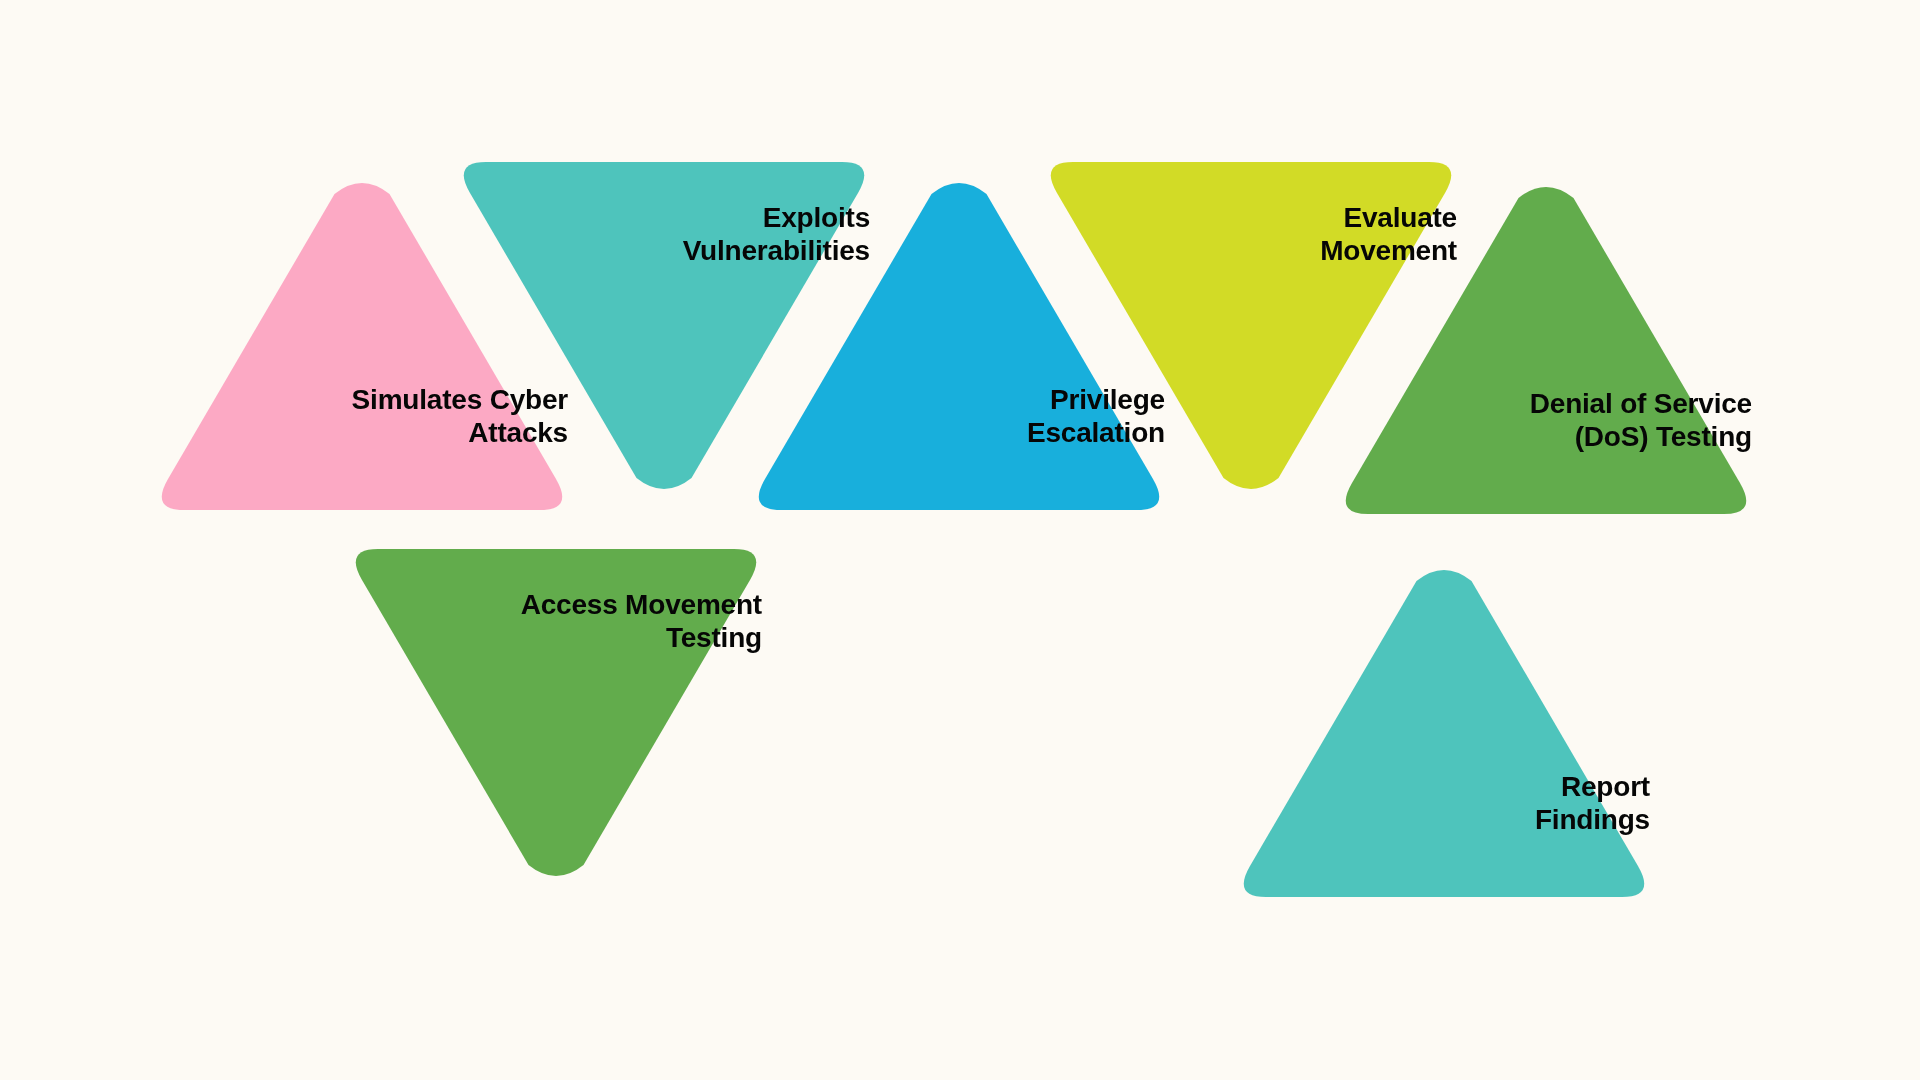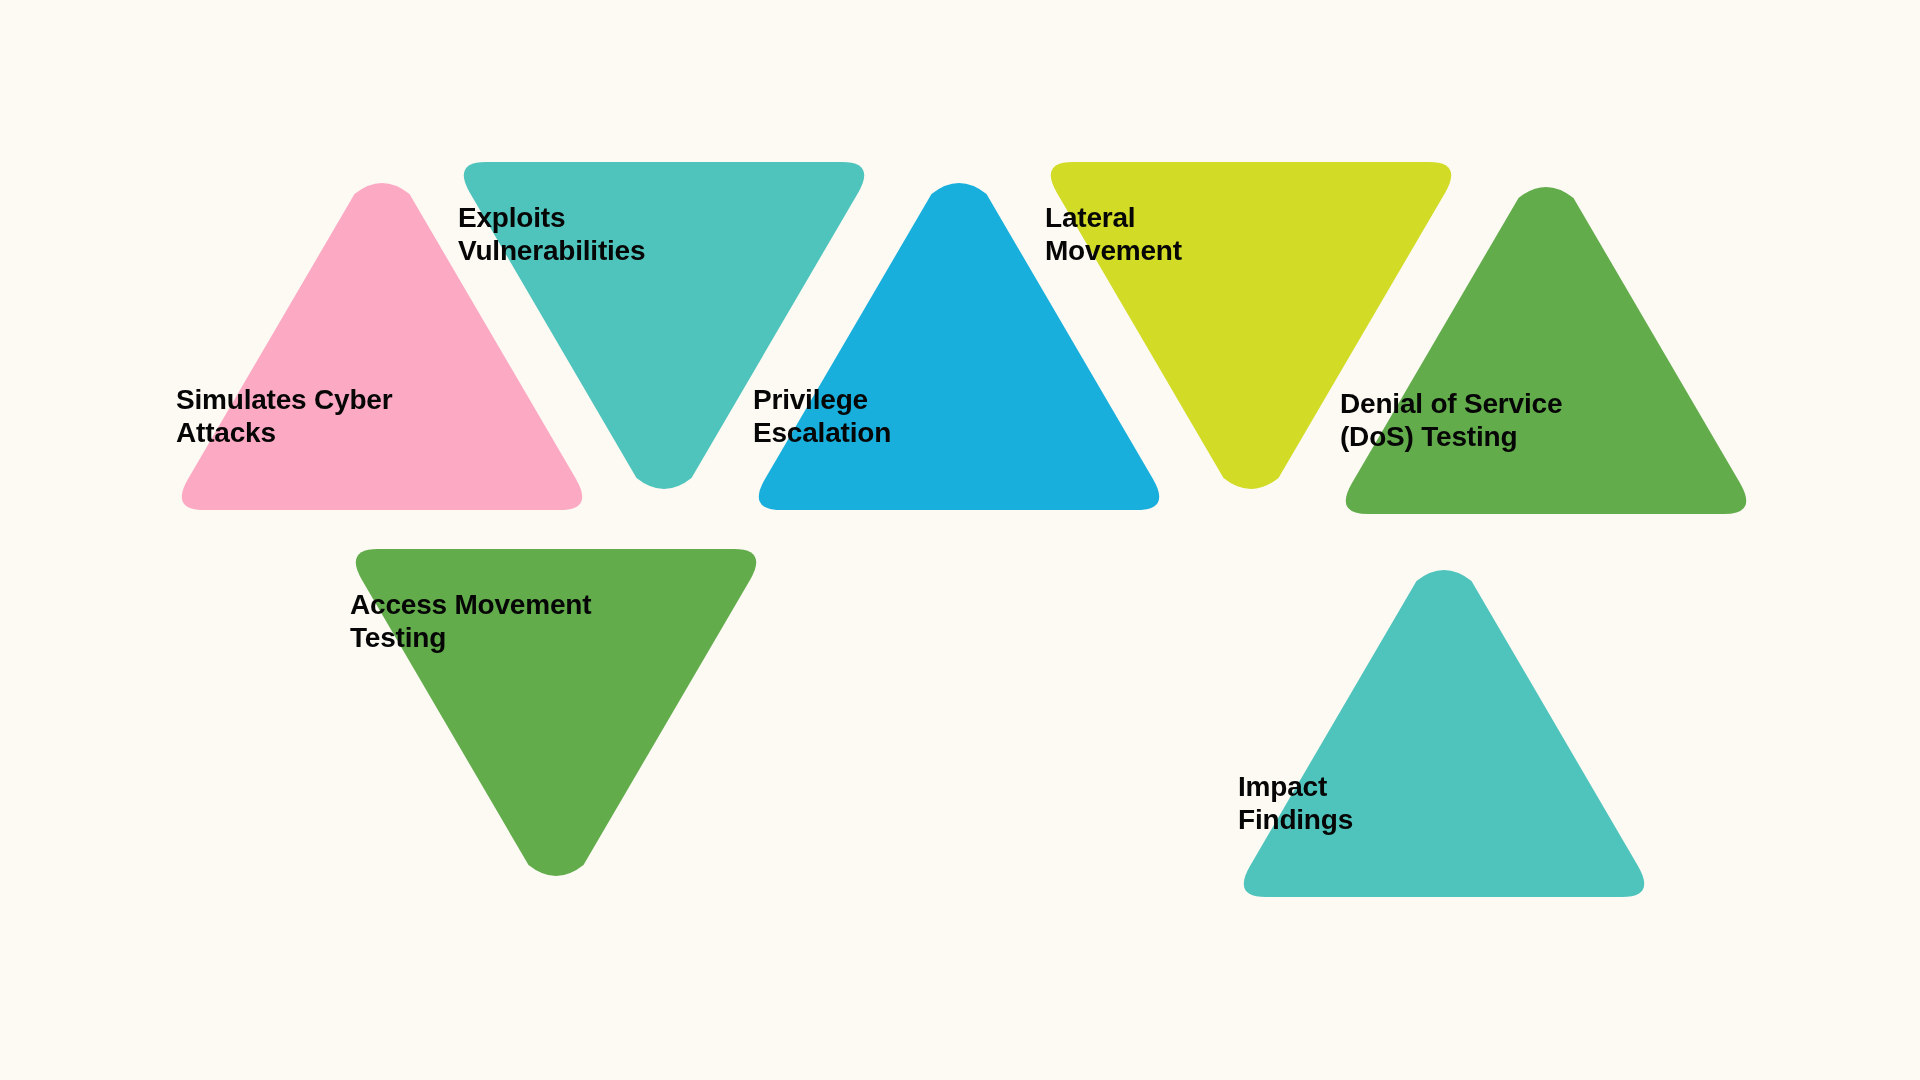--- a/index.html
+++ b/index.html
@@ -29,21 +29,21 @@
     position: absolute;
     inset: 0;
     width: 100%;
     height: 100%;
     display: block;
   }
   .tri .label {
     position: absolute;
     left: 0;
     right: 0;
-    text-align: left;
+    text-align: right;
     color: #060606;
     font-weight: bold;
     font-size: 28px;
     line-height: 1.18;
     letter-spacing: -0.2px;
     white-space: pre-line;
     pointer-events: none;
   }
   
   .tri.up .label {
@@ -52,21 +52,21 @@
   
   .tri.down .label {
     top: 17%;
   }
 </style>
 </head>
 <body>
 
 <div id="stage">
 
-  <div class="tri up" style="left:176px; top:172px; width:412px; height:360px;">
+  <div class="tri up" style="left:156px; top:172px; width:412px; height:360px;">
     <svg viewBox="0 0 412 360" preserveAspectRatio="none">
       <path d="M 178.5 22 Q 206 0 233.5 22 L 400 307 Q 418 338 384 338 L 28 338 Q -6 338 12 307 Z" fill="#FCA9C4"></path>
     </svg>
     <div class="label">Simulates Cyber
 Attacks</div>
   </div>
 
   <div class="tri down" style="left:458px; top:140px; width:412px; height:360px;">
     <svg viewBox="0 0 412 360" preserveAspectRatio="none">
       <path d="M 28 22 L 384 22 Q 418 22 400 53 L 233.5 338 Q 206 360 178.5 338 L 12 53 Q -6 22 28 22 Z" fill="#4EC4BC"></path>
@@ -80,21 +80,21 @@
       <path d="M 178.5 22 Q 206 0 233.5 22 L 400 307 Q 418 338 384 338 L 28 338 Q -6 338 12 307 Z" fill="#18AFDC"></path>
     </svg>
     <div class="label">Privilege
 Escalation</div>
   </div>
 
   <div class="tri down" style="left:1045px; top:140px; width:412px; height:360px;">
     <svg viewBox="0 0 412 360" preserveAspectRatio="none">
       <path d="M 28 22 L 384 22 Q 418 22 400 53 L 233.5 338 Q 206 360 178.5 338 L 12 53 Q -6 22 28 22 Z" fill="#D2DB26"></path>
     </svg>
-    <div class="label">Lateral
+    <div class="label">Evaluate
 Movement</div>
   </div>
 
   <div class="tri up" style="left:1340px; top:176px; width:412px; height:360px;">
     <svg viewBox="0 0 412 360" preserveAspectRatio="none">
       <path d="M 178.5 22 Q 206 0 233.5 22 L 400 307 Q 418 338 384 338 L 28 338 Q -6 338 12 307 Z" fill="#62AC4C"></path>
     </svg>
     <div class="label">Denial of Service
 (DoS) Testing</div>
   </div>
@@ -106,17 +106,17 @@
     <div class="label">Access Movement
 Testing</div>
   </div>
 
 
 
   <div class="tri up" style="left:1238px; top:559px; width:412px; height:360px;">
     <svg viewBox="0 0 412 360" preserveAspectRatio="none">
       <path d="M 178.5 22 Q 206 0 233.5 22 L 400 307 Q 418 338 384 338 L 28 338 Q -6 338 12 307 Z" fill="#4EC4BC"></path>
     </svg>
-    <div class="label">Impact
+    <div class="label">Report
 Findings</div>
   </div>
 
 </div>
 
 </body></html>

